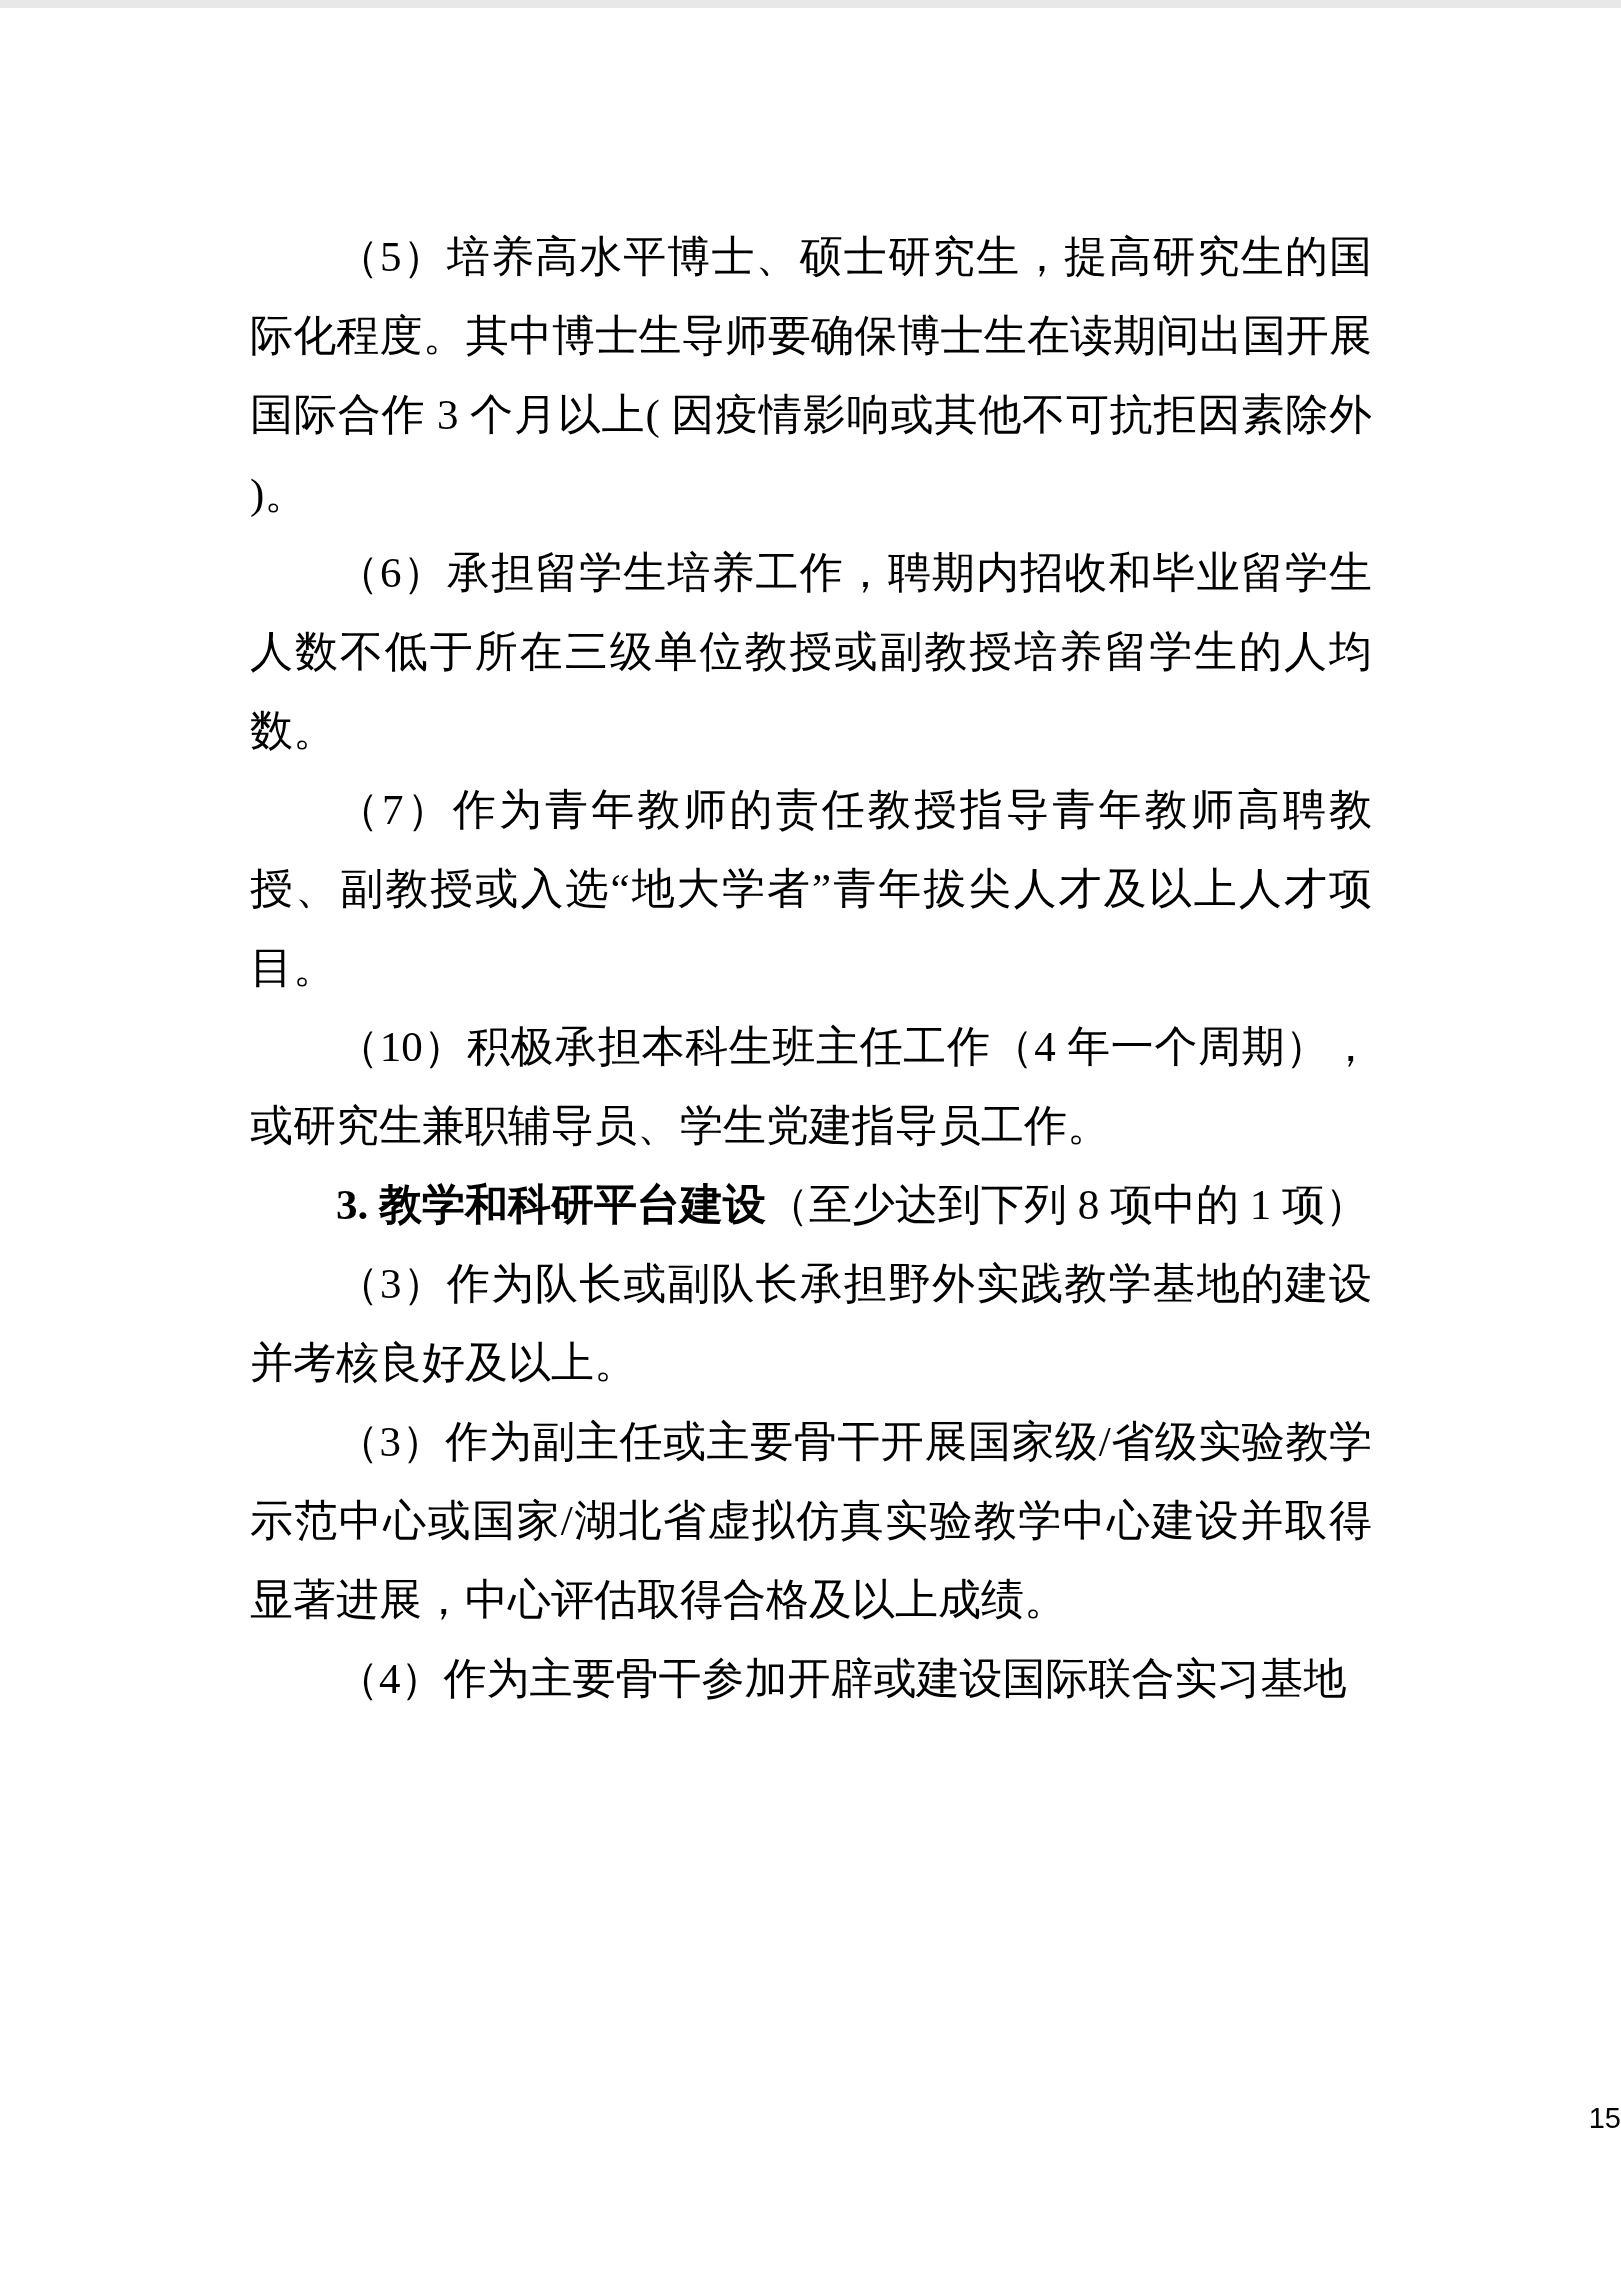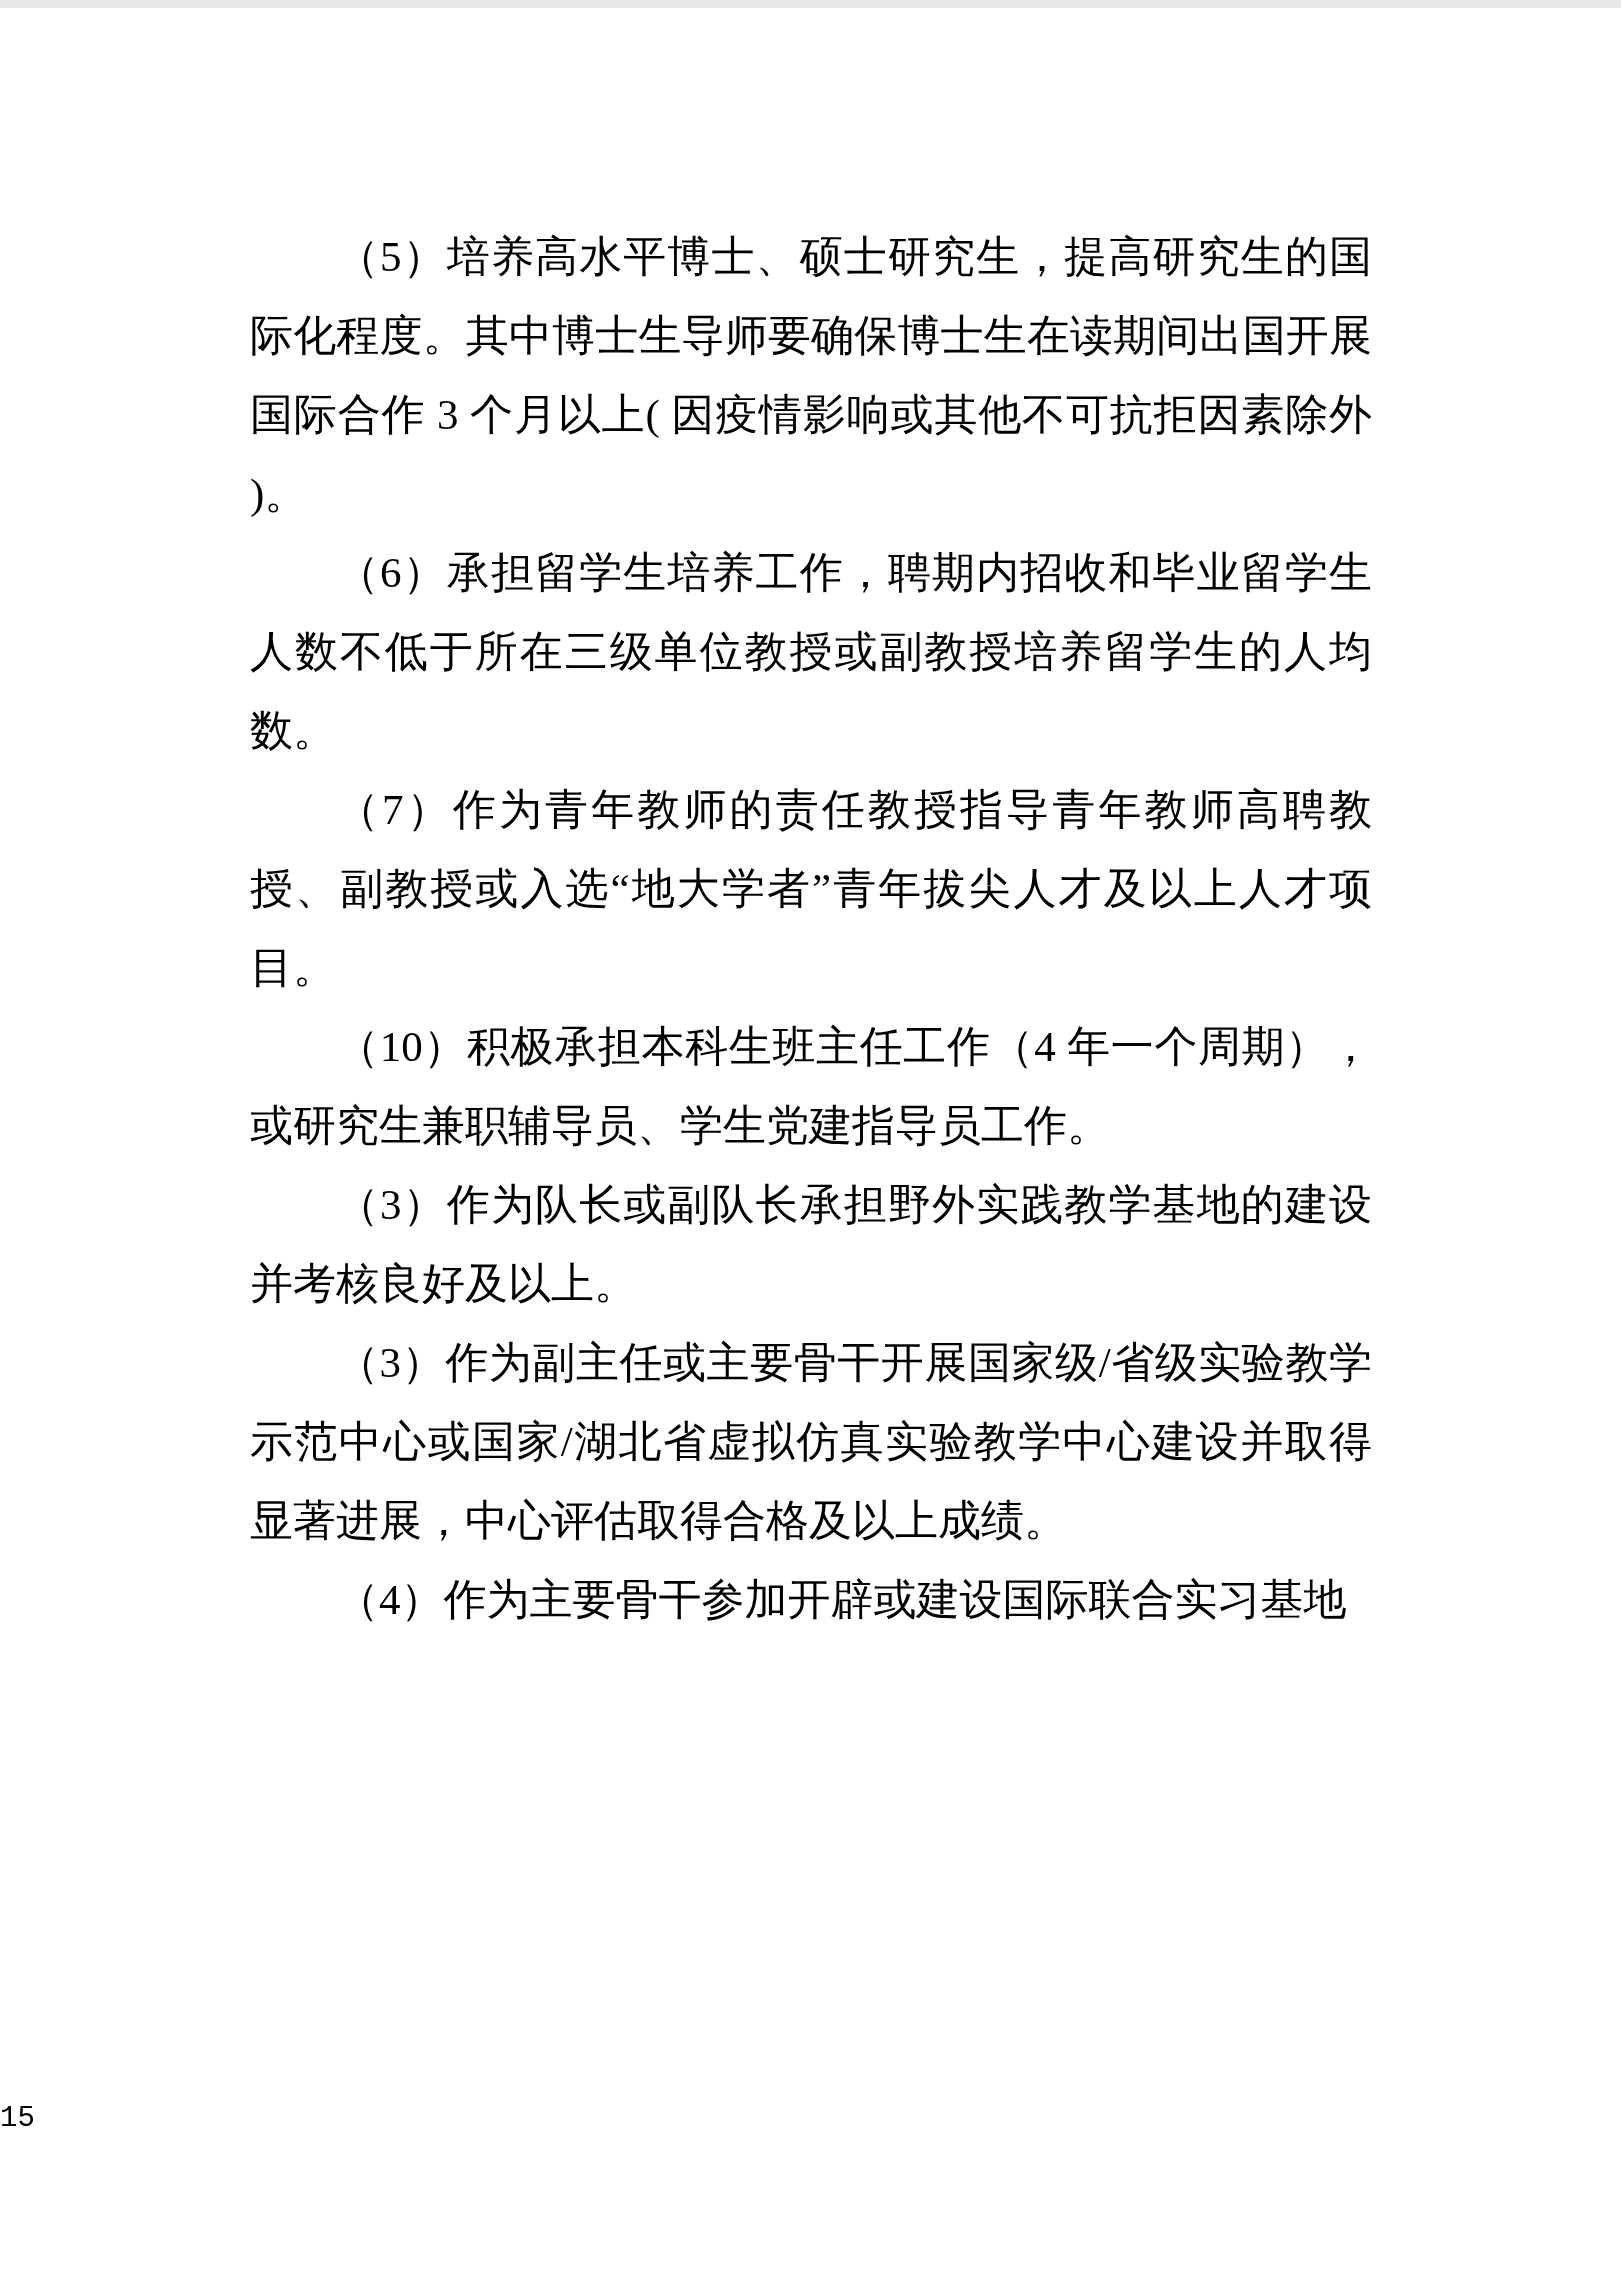--- a/index.html
+++ b/index.html
@@ -28,37 +28,38 @@
     text-indent: 86px;
     letter-spacing: 0;
     word-break: normal;
   }
   .para .bold { font-weight: bold; }
   .page-number {
     position: absolute;
     top: 2094px;
     left: 0;
     width: 100%;
-    text-align: left;
-    font-family: Liberation Mono, monospace;
+    text-align: right;
+    font-family: Liberation Sans, sans-serif;
     font-size: 29px;
     line-height: 33px;
     color: #000000;
   }
 </style>
 </head>
 <body>
 
 <div class="page">
   <div class="content">
     <p class="para">（5）培养高水平博士、硕士研究生，提高研究生的国际化程度。其中博士生导师要确保博士生在读期间出国开展国际合作 3 个月以上( 因疫情影响或其他不可抗拒因素除外 )。</p>
     <p class="para">（6）承担留学生培养工作，聘期内招收和毕业留学生人数不低于所在三级单位教授或副教授培养留学生的人均数。</p>
     <p class="para">（7）作为青年教师的责任教授指导青年教师高聘教授、副教授或入选“地大学者”青年拔尖人才及以上人才项目。</p>
     <p class="para">（10）积极承担本科生班主任工作（4 年一个周期），或研究生兼职辅导员、学生党建指导员工作。</p>
 
+    <p class="para"><span class="bold">3. 教学和科研平台建设</span><span>（至少达到下列 8 项中的 1 项）</span></p>
 
     <p class="para">（3）作为队长或副队长承担野外实践教学基地的建设并考核良好及以上。</p>
     <p class="para">（3）作为副主任或主要骨干开展国家级/省级实验教学示范中心或国家/湖北省虚拟仿真实验教学中心建设并取得显著进展，中心评估取得合格及以上成绩。</p>
     <p class="para">（4）作为主要骨干参加开辟或建设国际联合实习基地</p>
   </div>
 
   <div class="page-number">15</div>
 </div>
 
 

